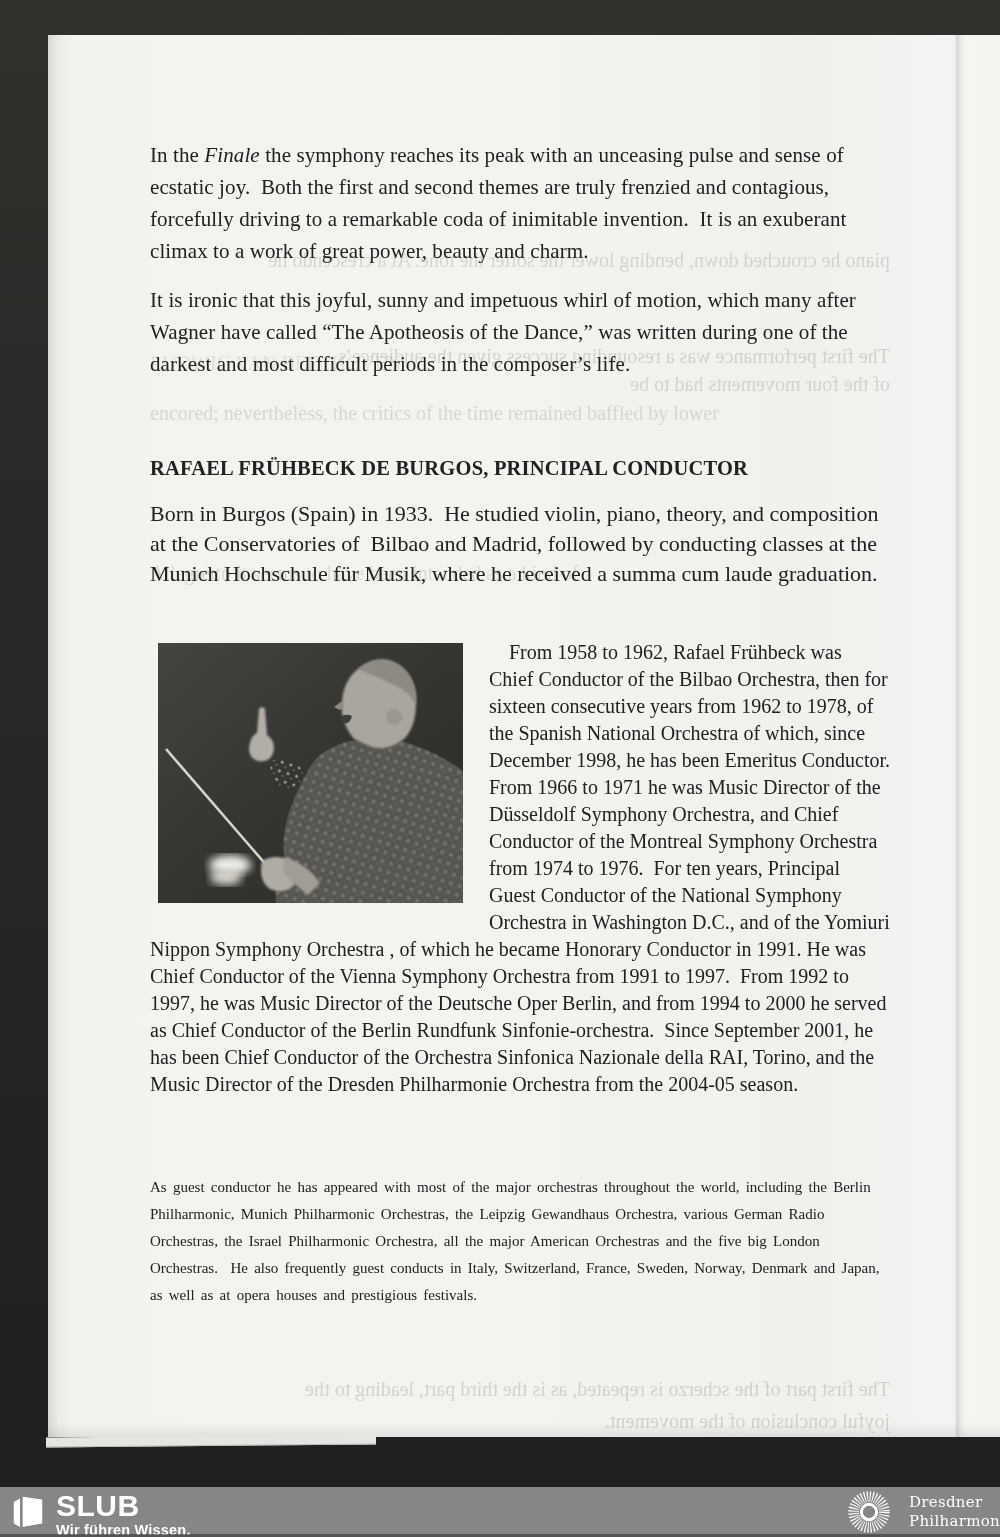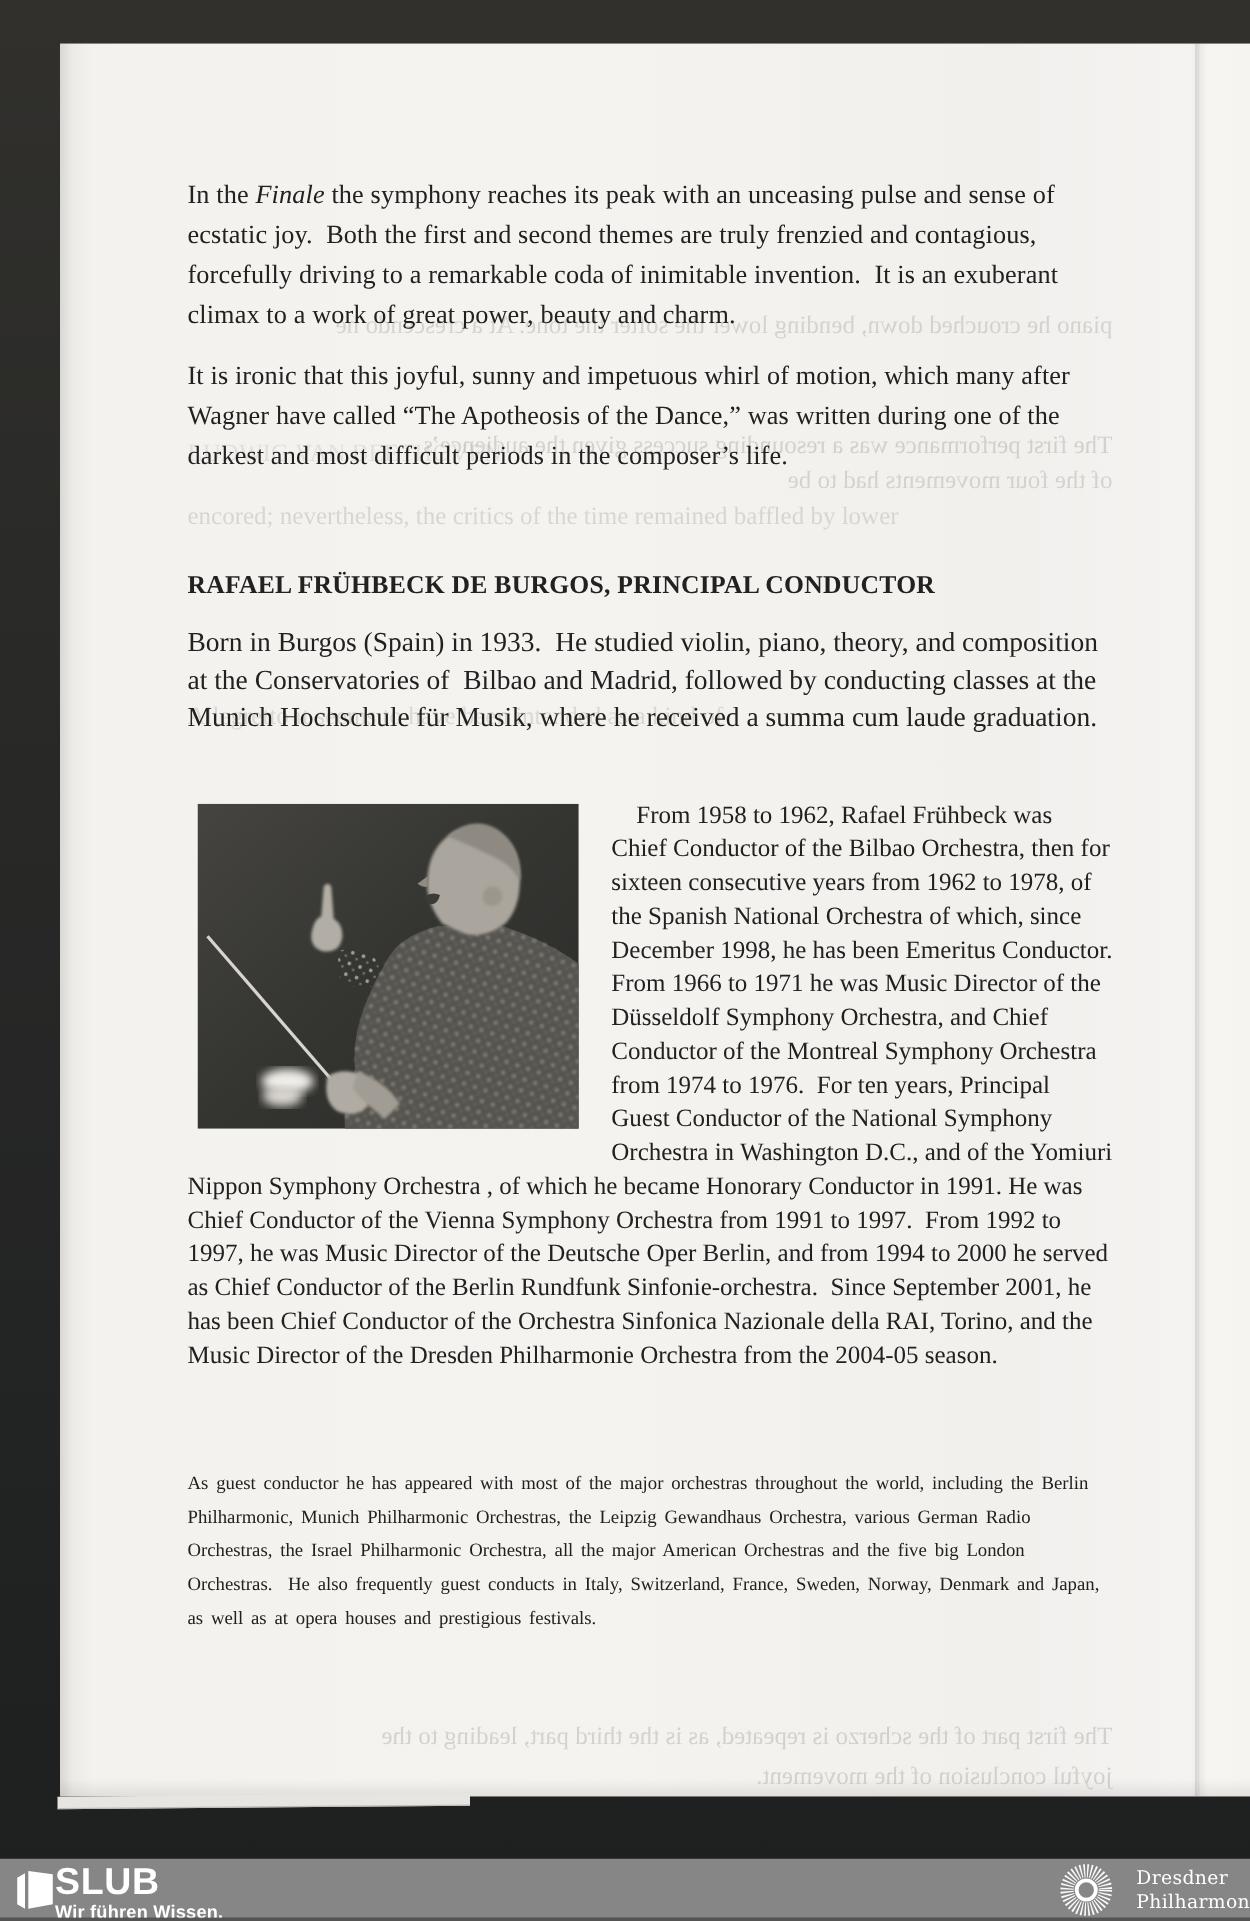--- a/index.html
+++ b/index.html
@@ -62,21 +62,21 @@
   
   .footer{
     position:absolute;left:0;top:1487px;width:1000px;height:50px;
     background:var(--footer-gray);
   }
   .footer::after{
     content:"";position:absolute;left:0;right:0;bottom:0;height:3px;background:#2c2c2a;opacity:.55;
   }
   .slub{position:absolute;left:12px;top:4px;display:flex;}
   .slub-icon{width:32px;height:36px;margin-top:2px;}
-  .slub-text{color:var(--footer-text);font-family:"Liberation Sans",sans-serif;}
+  .slub-text{margin-left:12px;color:var(--footer-text);font-family:"Liberation Sans",sans-serif;}
   .slub-word{font-size:30px;font-weight:700;line-height:30px;letter-spacing:0.5px;}
   .slub-tagline{font-size:14.5px;font-weight:700;margin-top:1px;letter-spacing:0.2px;}
   .dp{position:absolute;left:843px;top:2px;display:flex;align-items:center;}
   .dp-logo{width:52px;height:46px;}
   .dp-text{margin-left:14px;color:var(--footer-text);font-family:"DejaVu Serif",serif;
            font-size:15px;line-height:19px;letter-spacing:0.3px;}
 </style>
 </head>
 <body>
 

